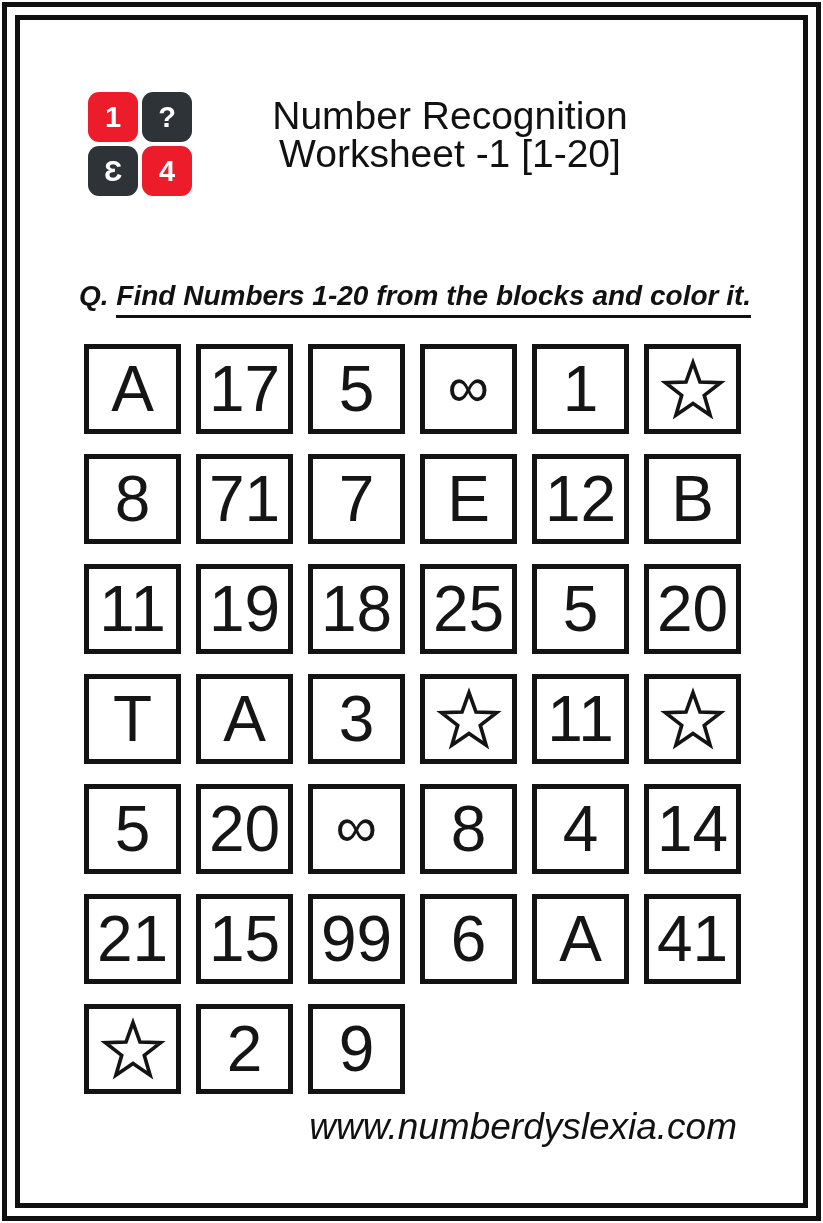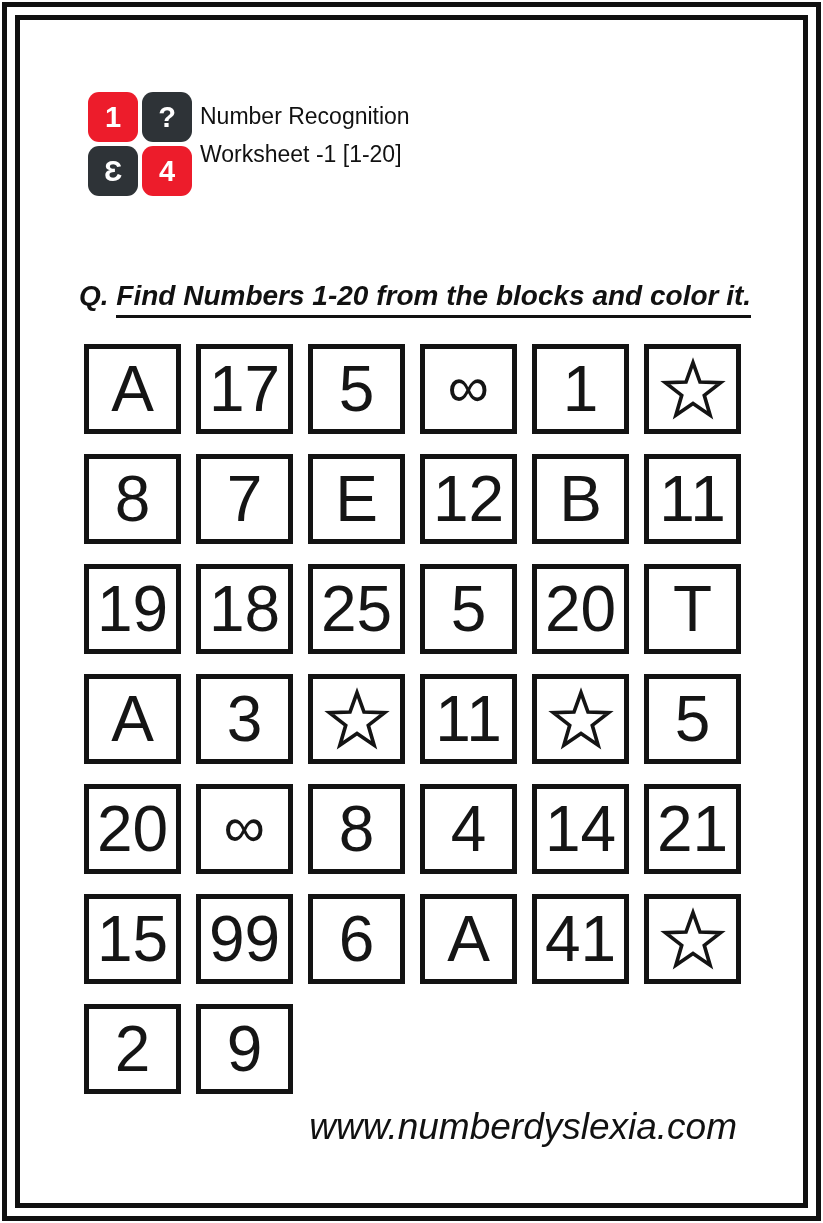--- a/index.html
+++ b/index.html
@@ -33,21 +33,22 @@
     color: #ffffff;
     display: flex; align-items: center; justify-content: center;
     font-size: 29px; font-weight: bold;
     font-family: "Liberation Sans", "DejaVu Sans", sans-serif;
   }
   .tile.red  { background: var(--logo-red,  #ed1c2b); }
   .tile.dark { background: var(--logo-dark, #2e3337); }
   
   .title {
     position: absolute; left: 200px; top: 97px; width: 500px;
-    font-size: 23px; line-height: 38px;
+    text-align: center;
+    font-size: 39px; line-height: 38px;
     color: #111111;
   }
   
   .question {
     position: absolute; left: 79px; top: 280px;
     font-size: 28px; font-style: italic; font-weight: 600;
     color: #111111;
     white-space: nowrap;
   }
   .question .underlined {
@@ -131,20 +132,23 @@
       </div>
       <div class="cell">
         <svg width="66" height="66" viewBox="0 0 100 100">
           <polygon points="50,10 60.6,39.4 91.8,40.4 67.1,59.6 75.9,89.6 50,72 24.1,89.6 32.9,59.6 8.2,40.4 39.4,39.4" fill="#ffffff" stroke="#141414" stroke-width="5.5" stroke-linejoin="miter"></polygon>
         </svg>
       </div>
       <div class="cell">
         <span>8</span>
       </div>
       <div class="cell">
+        <span>71</span>
+      </div>
+      <div class="cell">
         <span>7</span>
       </div>
       <div class="cell">
         <span>E</span>
       </div>
       <div class="cell">
         <span>12</span>
       </div>
       <div class="cell">
         <span>B</span>

